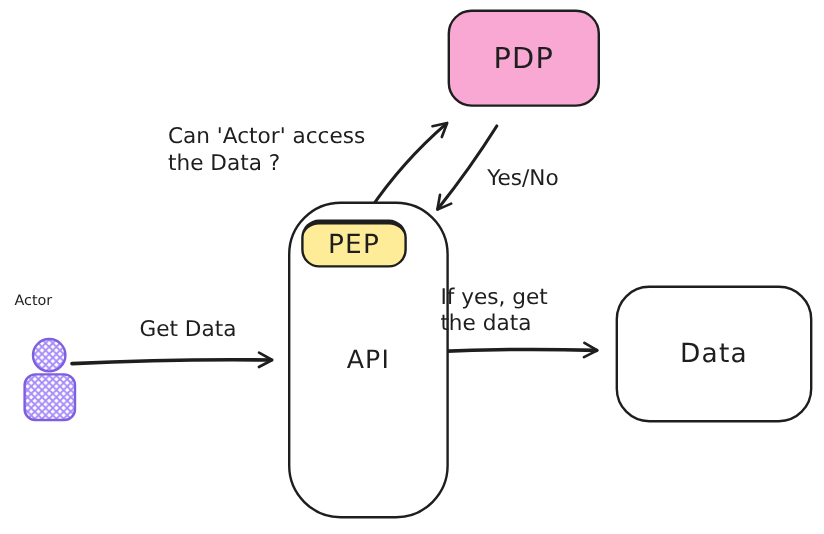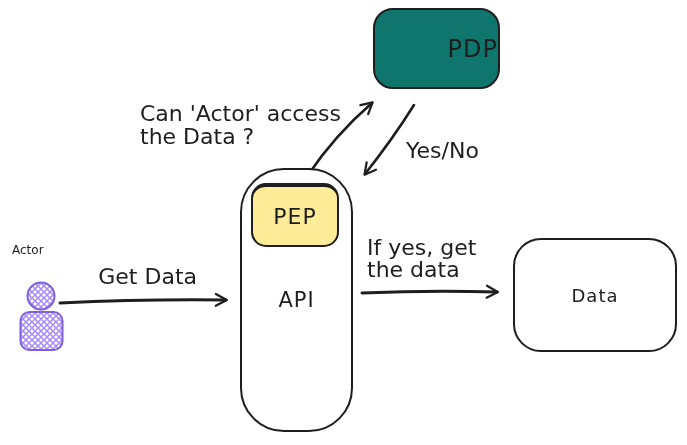--- a/index.html
+++ b/index.html
@@ -22,26 +22,26 @@
     position: absolute;
     box-sizing: border-box;
     border: 2.5px solid #1e1e1e;
     background: #ffffff;
     display: flex;
     align-items: center;
     justify-content: center;
     letter-spacing: 1px;
   }
   .node-pdp  { left: 373px; top: 8px;   width: 127px; height: 81px;  border-radius: 20px; font-size: 24px; }
-  .node-api  { left: 240px; top: 168px; width: 113px; height: 264px; border-radius: 44px; font-size: 21px; }
-  .node-pep  { left: 251px; top: 183px; width: 88px;  height: 64px;  border-radius: 15px; font-size: 22px; border-top-width: 4px; }
-  .node-data { left: 513px; top: 238px; width: 164px; height: 114px; border-radius: 28px; font-size: 18px; }
+  .node-api  { left: 240px; top: 168px; width: 134px; height: 264px; border-radius: 44px; font-size: 21px; }
+  .node-pep  { left: 251px; top: 183px; width: 88px;  height: 40px;  border-radius: 15px; font-size: 22px; border-top-width: 4px; }
+  .node-data { left: 513px; top: 238px; width: 164px; height: 114px; border-radius: 28px; font-size: 22px; }
   .edge-label, .actor-label {
     position: absolute;
-    font-size: 22px;
+    font-size: 18px;
     white-space: nowrap;
   }
   .actor-label { left: 12px; top: 243px; font-size: 12px; }
   .label-get-data { left: 85px;  top: 264px; width: 112px; text-align: right; }
   .label-ask      { left: 140px; top: 102px; line-height: 23px; }
   .label-yes-no   { left: 406px; top: 138px; }
   .label-if-yes   { left: 367px; top: 237px; line-height: 22px; }
   .label-ask span, .label-if-yes span { display: block; }
   .actor-icon { position: absolute; left: 14px; top: 280px; }
 </style>
@@ -63,21 +63,21 @@
   </svg>
 
   <div class="node node-api" style="background-color: rgb(255, 255, 255);">
     <span>API</span>
   </div>
 
   <div class="node node-pep" style="background-color: rgb(255, 236, 153);">
     <span>PEP</span>
   </div>
 
-  <div class="node node-pdp" style="background-color: #0f766e; justify-content: flex-end;">
+  <div class="node node-pdp" style="background-color: #f9a8d4;">
     <span>PDP</span>
   </div>
 
   <div class="node node-data" style="background-color: rgb(255, 255, 255);">
     <span>Data</span>
   </div>
 
   <div class="actor-label">Actor</div>
   <svg class="actor-icon" width="54" height="72" viewBox="0 0 54 72" xmlns="http://www.w3.org/2000/svg">
     <defs>

